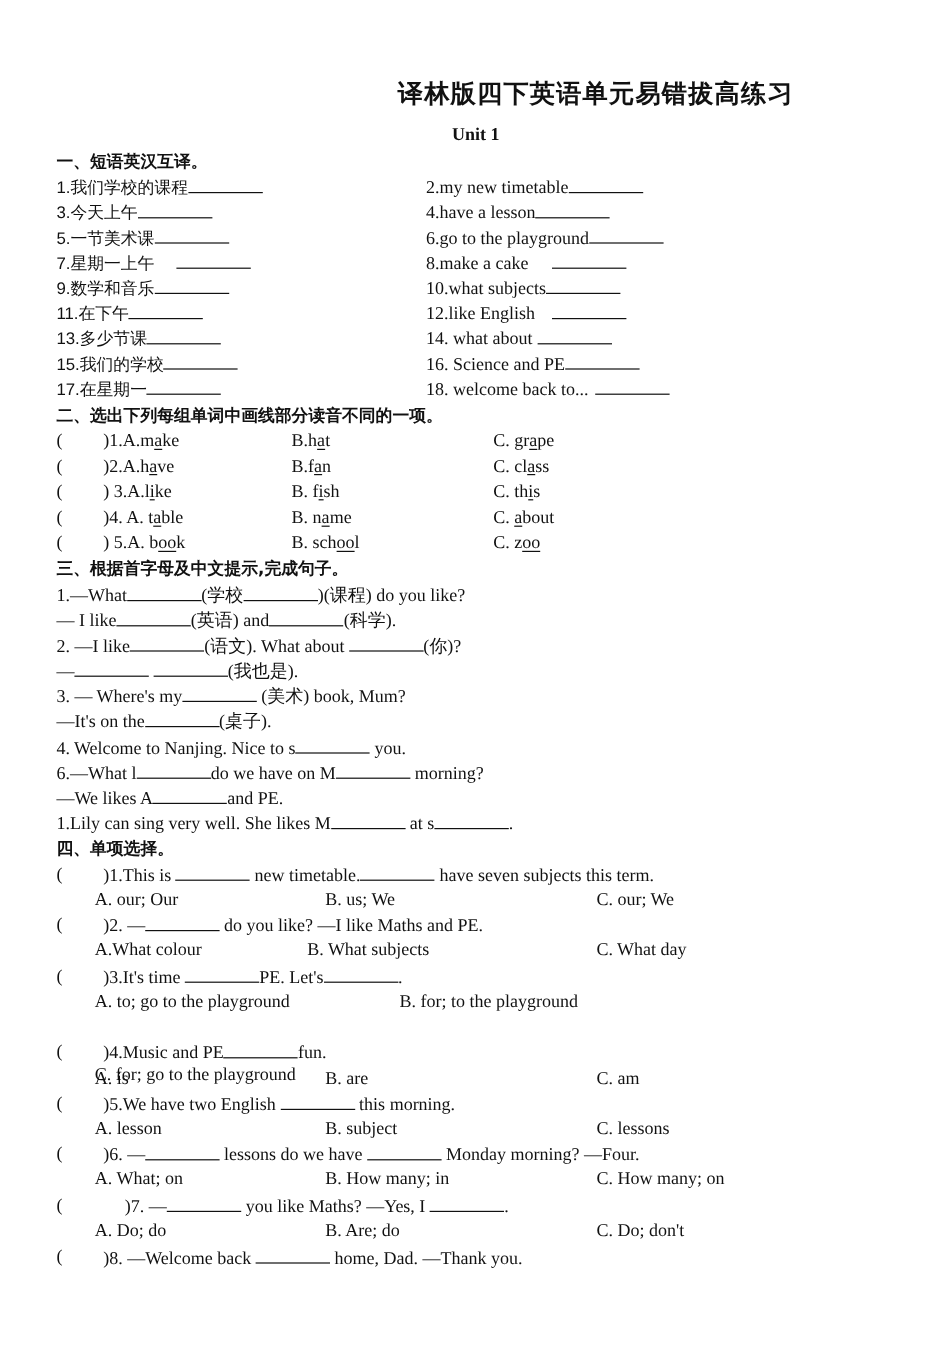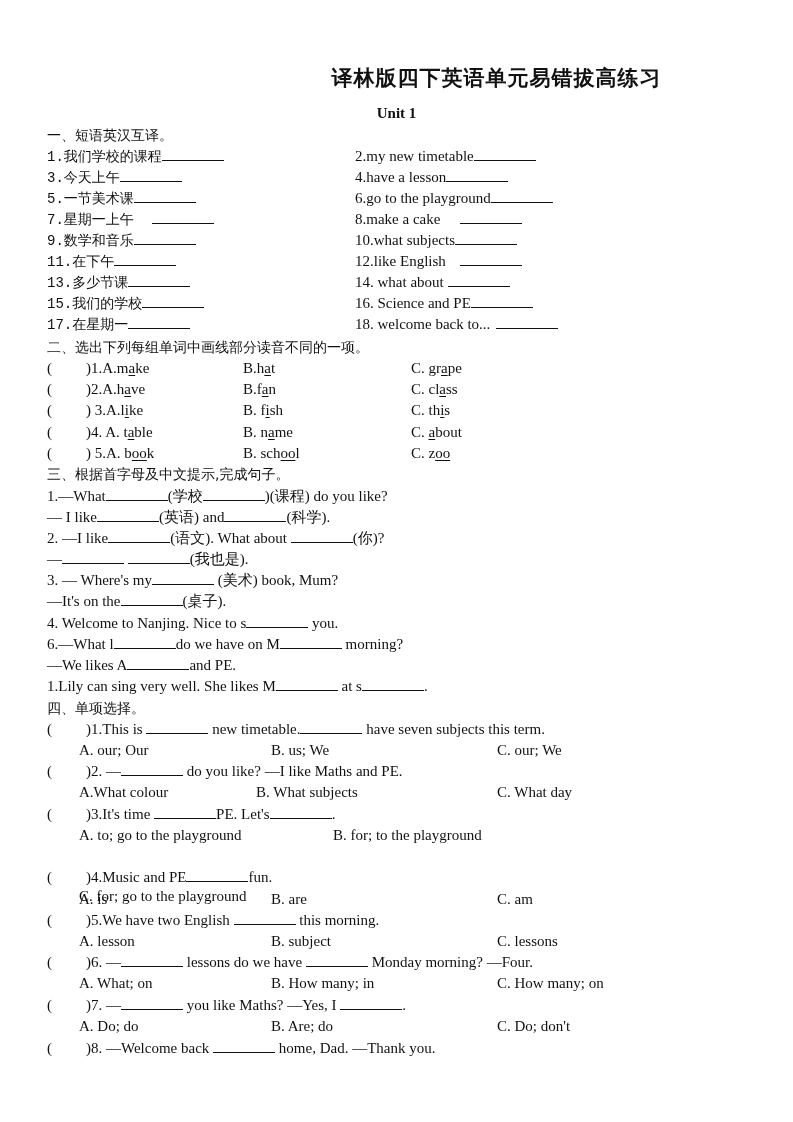--- a/index.html
+++ b/index.html
@@ -2,25 +2,25 @@
 <html><head>
 <meta charset="utf-8">
 <style>
   html, body { margin:0; padding:0; background:#fff; }
   body { width:793px; height:1122px; position:relative; overflow:hidden;
          font-family:"Liberation Serif","DejaVu Serif",serif; color:#111; font-size:15px; }
   .abs { position:absolute; white-space:nowrap; line-height:20px; }
   .title { left:0; width:793px; top:68px; text-align:center; font-size:21px; font-weight:bold;
            font-family:"DejaVu Serif",serif; letter-spacing:1px; padding-left:200px; box-sizing:border-box; }
   .unit { left:0; width:793px; top:103px; text-align:center; font-weight:bold; font-size:15px; padding-left:0; }
-  .sec { font-weight:normal; font-family:"DejaVu Sans","Liberation Sans",sans-serif; font-size:14px; }
+  .sec { font-weight:bold; font-family:"DejaVu Sans","Liberation Sans",sans-serif; font-size:14px; }
   .blank { display:inline-block; border-bottom:1px solid #111; height:14px; vertical-align:baseline; }
   .w62 { width:62px; }
   u { text-decoration:underline; text-underline-offset:2px; }
-  .zh { font-family:Liberation Mono, monospace; font-size:14px; }
+  .zh { font-family:Liberation Sans, sans-serif; font-size:14px; }
 </style>
 </head>
 <body>
 
 <div class="abs title">译林版四下英语单元易错拔高练习</div>
 <div class="abs unit">Unit 1</div>
 
 <div class="abs sec" style="left:47px;top:125px">一、短语英汉互译。</div>
 <div>
   <div class="abs" style="left:47px;top:146px"><span class="zh">1.我们学校的课程</span><span class="blank w62"></span></div>
@@ -125,20 +125,20 @@
   <span class="abs" style="left:271px;top:931px">B. subject</span>
   <span class="abs" style="left:497px;top:931px">C. lessons</span>
 
   <span class="abs" style="left:47px;top:952px">(</span>
   <div class="abs" style="left:86px;top:952px"><span>)6. —</span><span class="blank w62"></span><span> lessons do we have </span><span class="blank w62"></span><span> Monday morning? —Four.</span></div>
   <span class="abs" style="left:79px;top:973px">A. What; on</span>
   <span class="abs" style="left:271px;top:973px">B. How many; in</span>
   <span class="abs" style="left:497px;top:973px">C. How many; on</span>
 
   <span class="abs" style="left:47px;top:995px">(</span>
-  <div class="abs" style="left:86px;top:995px"><span>)7. —</span><span class="blank w62"></span><span> you like Maths?      —Yes, I </span><span class="blank w62"></span><span>.</span></div>
+  <div class="abs" style="left:104px;top:995px"><span>)7. —</span><span class="blank w62"></span><span> you like Maths?      —Yes, I </span><span class="blank w62"></span><span>.</span></div>
   <span class="abs" style="left:79px;top:1016px">A. Do; do</span>
   <span class="abs" style="left:271px;top:1016px">B. Are; do</span>
   <span class="abs" style="left:497px;top:1016px">C. Do; don't</span>
 
   <span class="abs" style="left:47px;top:1038px">(</span>
   <div class="abs" style="left:86px;top:1038px"><span>)8. —Welcome back </span><span class="blank w62"></span><span> home, Dad.      —Thank you.</span></div>
 </div>
 
 </body></html>

